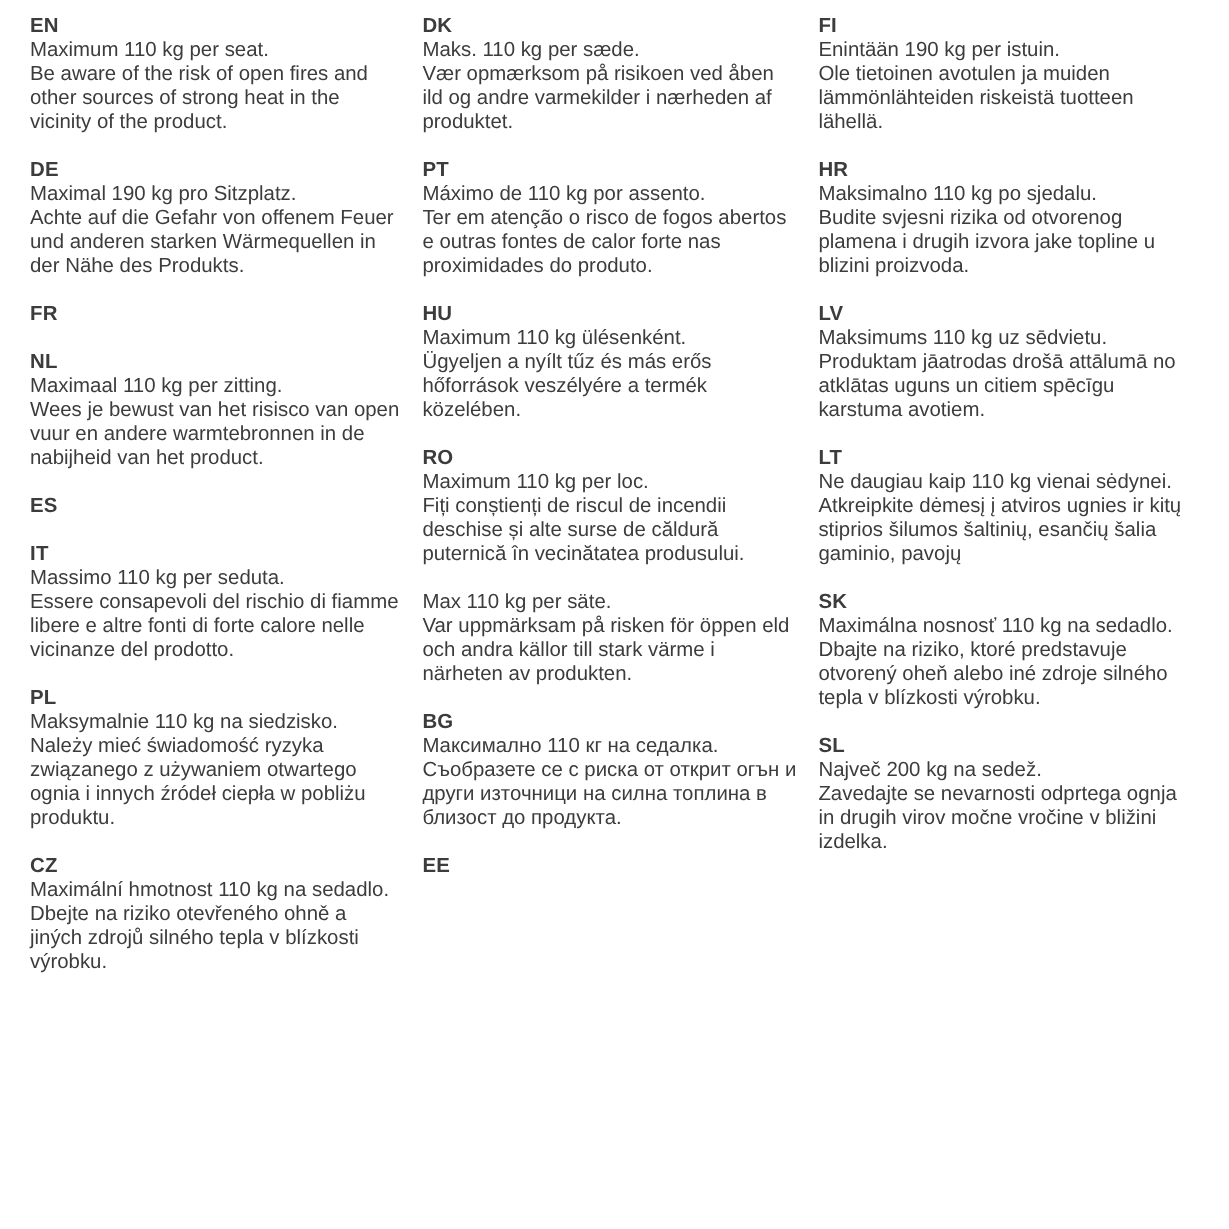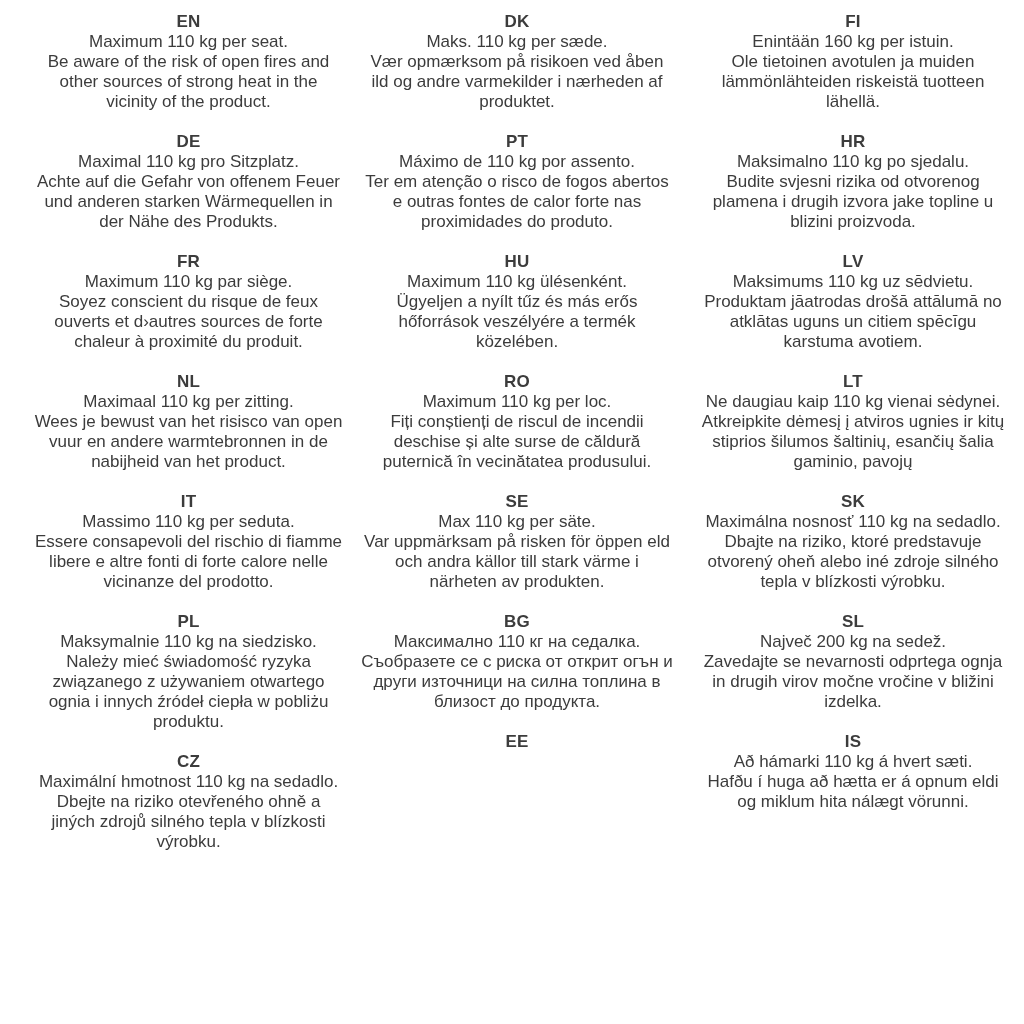--- a/index.html
+++ b/index.html
@@ -12,21 +12,20 @@
     height: 1024px;
     overflow: hidden;
     font-family: "Liberation Sans", sans-serif;
     color: #3c3c3c;
   }
   .sheet {
     display: grid;
     grid-template-columns: 327px 330px auto;
     padding: 12px 0 0 25px;
     box-sizing: border-box;
-    text-align: center;
   }
   .column {
     display: block;
   }
   .lang-block {
     margin: 0 0 20px 0;
   }
   .lang-code {
     font-size: 17px;
     line-height: 20px;
@@ -49,40 +48,37 @@
   <div class="column">
     <section class="lang-block">
       <h2 class="lang-code">EN</h2>
       <p class="lang-text">Maximum 110 kg per seat.
 Be aware of the risk of open fires and
 other sources of strong heat in the
 vicinity of the product.</p>
     </section>
     <section class="lang-block">
       <h2 class="lang-code">DE</h2>
-      <p class="lang-text">Maximal 110 kg pro Sitzplatz.
+      <p class="lang-text">Maximal 190 kg pro Sitzplatz.
 Achte auf die Gefahr von offenem Feuer
 und anderen starken Wärmequellen in
 der Nähe des Produkts.</p>
     </section>
     <section class="lang-block">
       <h2 class="lang-code">FR</h2>
-      <p class="lang-text">Maximum 110 kg par siège.
-Soyez conscient du risque de feux
-ouverts et d›autres sources de forte
-chaleur à proximité du produit.</p>
     </section>
     <section class="lang-block">
       <h2 class="lang-code">NL</h2>
       <p class="lang-text">Maximaal 110 kg per zitting.
 Wees je bewust van het risisco van open
 vuur en andere warmtebronnen in de
 nabijheid van het product.</p>
     </section>
     <section class="lang-block">
+      <h2 class="lang-code">ES</h2>
     </section>
     <section class="lang-block">
       <h2 class="lang-code">IT</h2>
       <p class="lang-text">Massimo 110 kg per seduta.
 Essere consapevoli del rischio di fiamme
 libere e altre fonti di forte calore nelle
 vicinanze del prodotto.</p>
     </section>
     <section class="lang-block">
       <h2 class="lang-code">PL</h2>
@@ -124,42 +120,41 @@
 közelében.</p>
     </section>
     <section class="lang-block">
       <h2 class="lang-code">RO</h2>
       <p class="lang-text">Maximum 110 kg per loc.
 Fiți conștienți de riscul de incendii
 deschise și alte surse de căldură
 puternică în vecinătatea produsului.</p>
     </section>
     <section class="lang-block">
-      <h2 class="lang-code">SE</h2>
       <p class="lang-text">Max 110 kg per säte.
 Var uppmärksam på risken för öppen eld
 och andra källor till stark värme i
 närheten av produkten.</p>
     </section>
     <section class="lang-block">
       <h2 class="lang-code">BG</h2>
       <p class="lang-text">Максимално 110 кг на седалка.
 Съобразете се с риска от открит огън и
 други източници на силна топлина в
 близост до продукта.</p>
     </section>
     <section class="lang-block">
       <h2 class="lang-code">EE</h2>
     </section>
   </div>
 
   <div class="column">
     <section class="lang-block">
       <h2 class="lang-code">FI</h2>
-      <p class="lang-text">Enintään 160 kg per istuin.
+      <p class="lang-text">Enintään 190 kg per istuin.
 Ole tietoinen avotulen ja muiden
 lämmönlähteiden riskeistä tuotteen
 lähellä.</p>
     </section>
     <section class="lang-block">
       <h2 class="lang-code">HR</h2>
       <p class="lang-text">Maksimalno 110 kg po sjedalu.
 Budite svjesni rizika od otvorenog
 plamena i drugih izvora jake topline u
 blizini proizvoda.</p>
@@ -185,21 +180,15 @@
 otvorený oheň alebo iné zdroje silného
 tepla v blízkosti výrobku.</p>
     </section>
     <section class="lang-block">
       <h2 class="lang-code">SL</h2>
       <p class="lang-text">Največ 200 kg na sedež.
 Zavedajte se nevarnosti odprtega ognja
 in drugih virov močne vročine v bližini
 izdelka.</p>
     </section>
-    <section class="lang-block">
-      <h2 class="lang-code">IS</h2>
-      <p class="lang-text">Að hámarki 110 kg á hvert sæti.
-Hafðu í huga að hætta er á opnum eldi
-og miklum hita nálægt vörunni.</p>
-    </section>
   </div>
 
 </div>
 
 </body></html>

